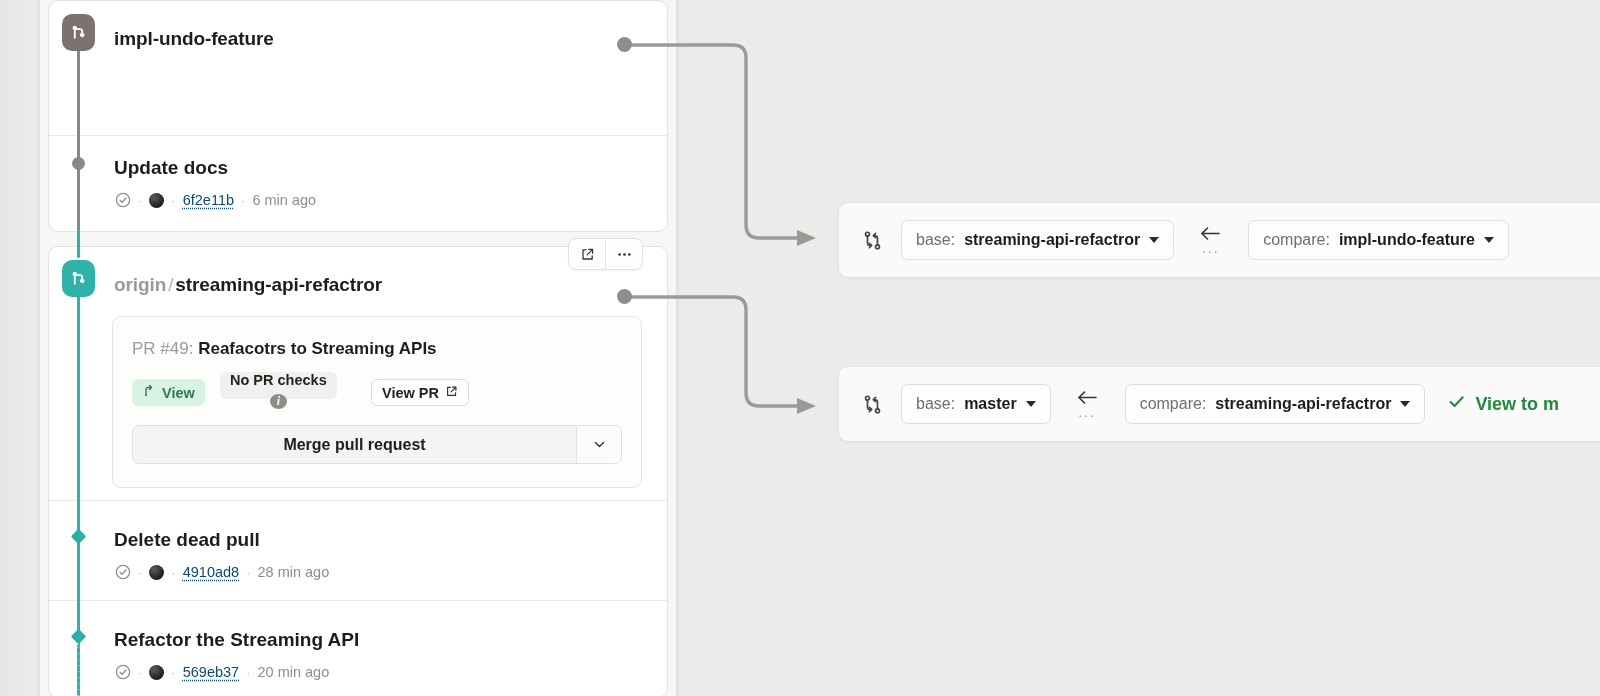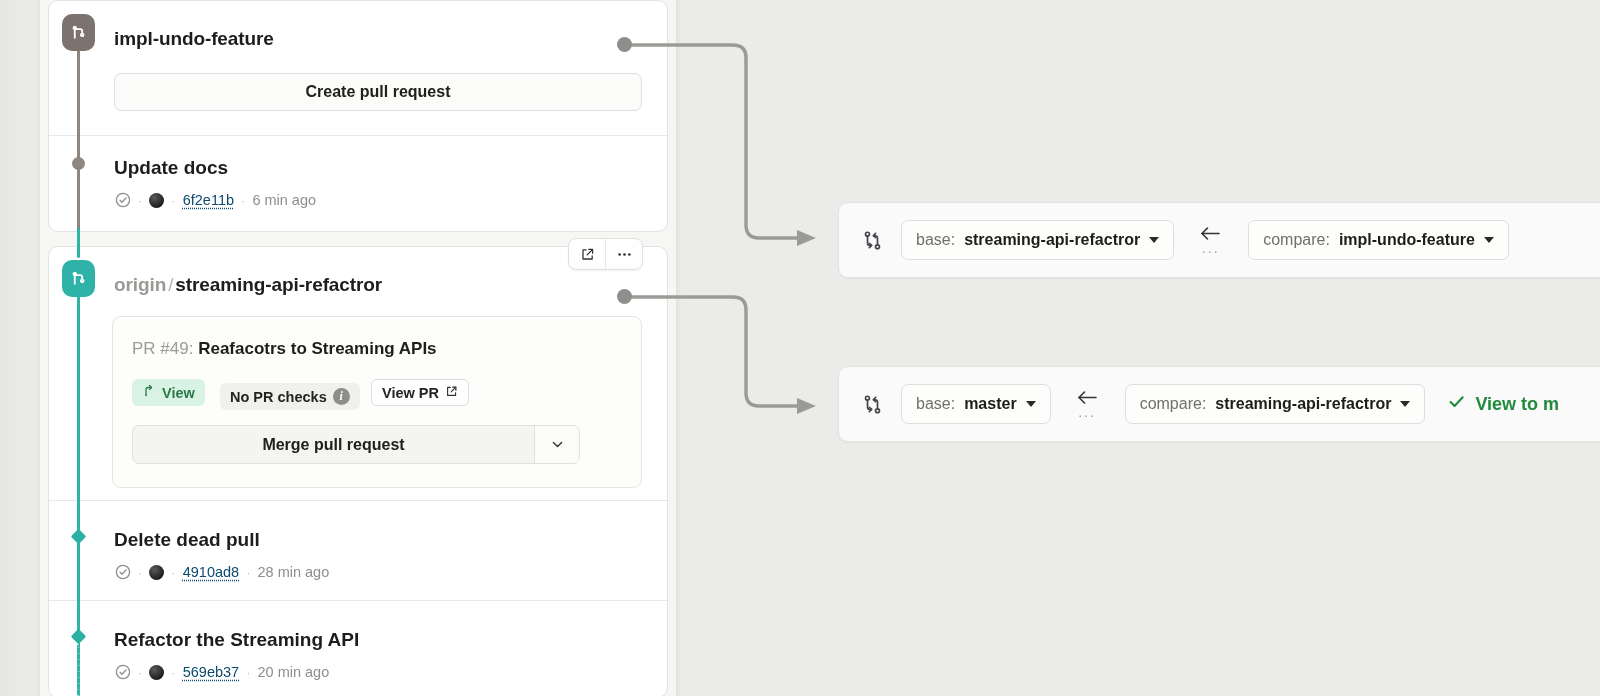--- a/index.html
+++ b/index.html
@@ -351,21 +351,20 @@
     <div class="branch-badge gray" style="left:22px; top:20px;">
       <svg width="17" height="17" viewBox="0 0 16 16" fill="#ffffff" aria-hidden="true">
         <path d="M4.5 2.5a1.25 1.25 0 1 0 0 2.5 1.25 1.25 0 0 0 0-2.5Zm0 0V13m0-8.25h5a2 2 0 0 1 2 2V9m0 0a1.25 1.25 0 1 0 0 2.5A1.25 1.25 0 0 0 11.5 9Z" stroke="#ffffff" stroke-width="1.7" fill="none" stroke-linecap="round" stroke-linejoin="round"></path>
       </svg>
     </div>
 
     <div class="branch-title" style="left:74px; top:34px;">
       <span>impl-undo-feature</span>
     </div>
 
-    <button class="btn-wide" style="left:74px; top:79px; width:528px; height:38px;">Create pull request</button>
 
     <div class="commit-dot round" style="left:32px; top:163px;"></div>
     <div class="commit-title" style="left:74px; top:163px;">Update docs</div>
     <div class="commit-meta" style="left:75px; top:198px;">
       <span>
         <svg class="check-icon" viewBox="0 0 16 16" fill="none" stroke="#8e8e8b" stroke-width="1.3">
           <circle cx="8" cy="8" r="6.6"></circle>
             <path d="M5 8.2l2 2 4-4.2" stroke-linecap="round" stroke-linejoin="round"></path>
         </svg>
       </span>
@@ -424,37 +423,37 @@
       <span>
         <svg width="14" height="14" viewBox="0 0 16 16" fill="none" stroke="#2c7a4b" stroke-width="1.5" stroke-linecap="round" stroke-linejoin="round">
           <path d="M4.6 13V6.2a2.2 2.2 0 0 1 2.2-2.2h4"></path>
             <path d="M8.6 1.8 10.9 4 8.6 6.2"></path>
             <circle cx="4.6" cy="13" r="0.2"></circle>
         </svg>
       </span>
       <span>View</span>
     </div>
 
-    <div class="chip chip-checks" style="left:180px; top:389px;">
+    <div class="chip chip-checks" style="left:180px; top:378px;flex-direction:column;">
       <span>No PR checks</span>
       <span class="info-glyph">i</span>
     </div>
 
     <div class="chip chip-view" style="left:331px; top:385px;">
       <span>View PR</span>
       <span>
         <svg width="13" height="13" viewBox="0 0 16 16" fill="none" stroke="#33332f" stroke-width="1.4" stroke-linecap="round" stroke-linejoin="round">
           <path d="M6.5 3H3.2v9.8H13V9.5"></path>
             <path d="M9.3 2.6H13.4V6.7"></path>
             <path d="M13.2 2.8 7.6 8.4"></path>
         </svg>
       </span>
     </div>
 
-    <div class="merge-group" style="left:92px; top:431px; width:448px; height:39px;">
+    <div class="merge-group" style="left:92px; top:431px; width:490px; height:39px;">
       <div class="merge-main">Merge pull request</div>
       <div class="merge-caret">
         <svg width="15" height="15" viewBox="0 0 16 16" fill="none" stroke="#33332f" stroke-width="1.5" stroke-linecap="round" stroke-linejoin="round">
           <path d="M3.6 5.8 8 10.2l4.4-4.4"></path>
         </svg>
       </div>
     </div>
 
     <div class="commit-dot diamond" style="left:33px; top:537px;"></div>
     <div class="commit-title" style="left:74px; top:535px;">Delete dead pull</div>

